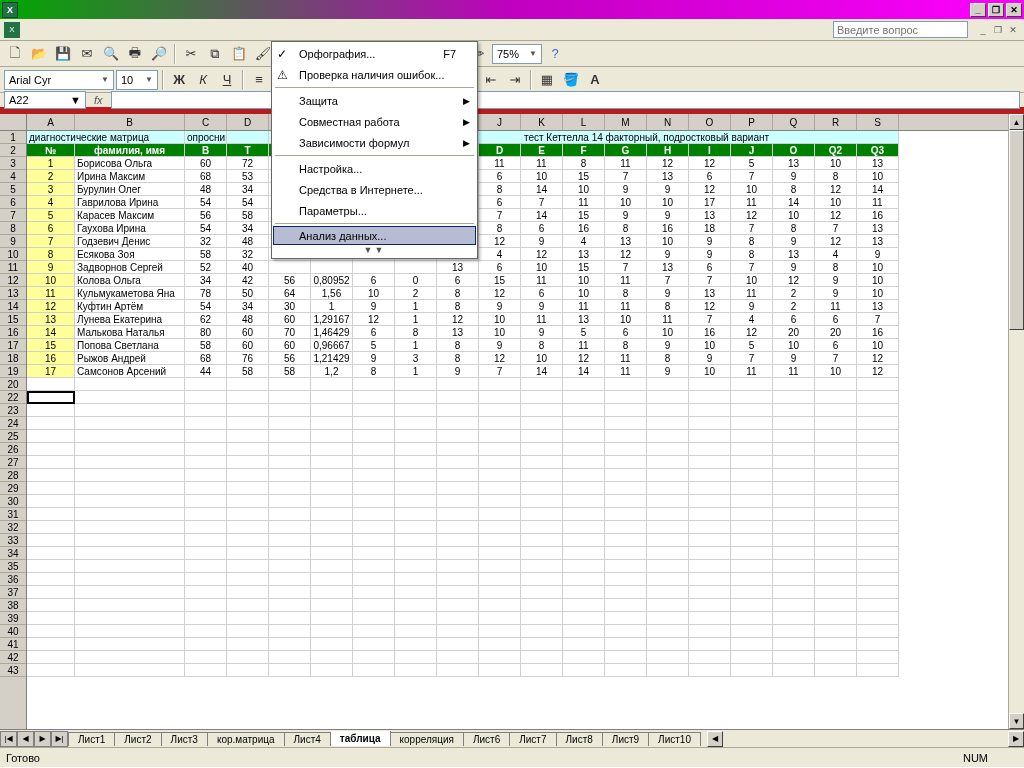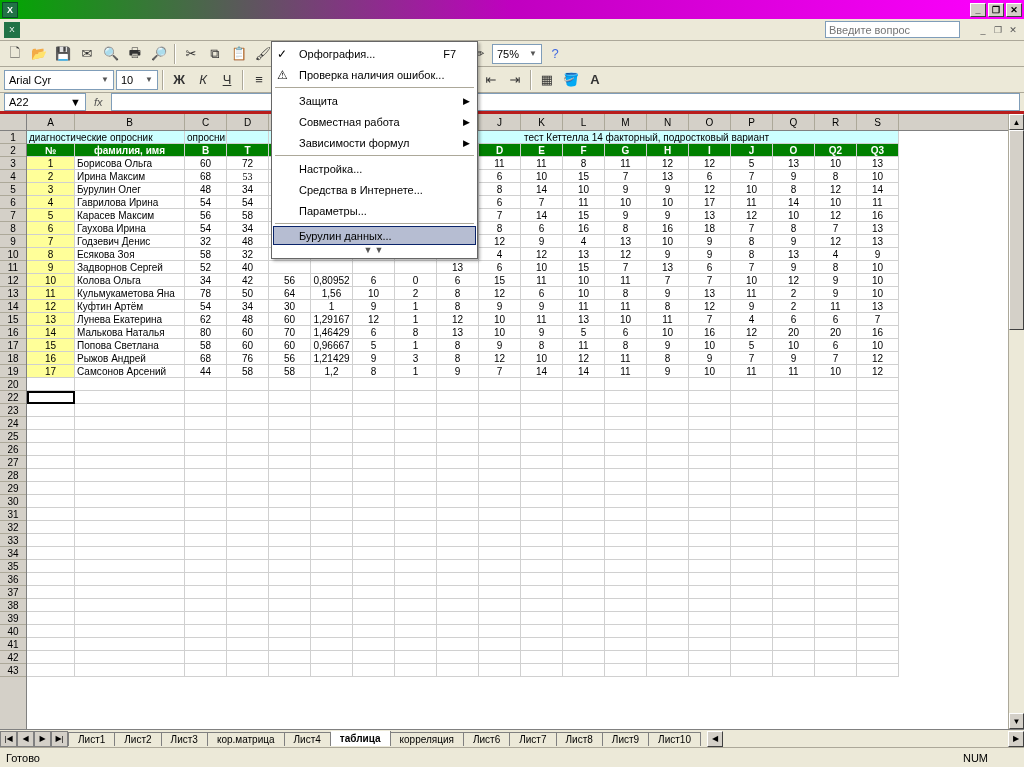--- a/index.html
+++ b/index.html
@@ -6,32 +6,32 @@
 body { width: 1024px; height: 768px; overflow: hidden; background: #fff; font-size: 11px; }
 .titlebar { height: 19px; background: linear-gradient(to right, #00a800, #c000c0, #ff00ff); color: #fff; display: flex; align-items: center; padding: 0 2px; font-weight: bold; font-size: 11px; }
 .titlebar .icon { width: 16px; height: 16px; background: #217346; margin-right: 3px; display: inline-flex; align-items: center; justify-content: center; color: #fff; font-size: 9px; border: 1px solid #0a4a2a; }
 .titlebar .sysbtns { margin-left: auto; display: flex; gap: 2px; }
 .titlebar .sysbtn { width: 16px; height: 14px; background: #d4d0c8; border: 1px solid #fff; border-right-color: #404040; border-bottom-color: #404040; display: flex; align-items: center; justify-content: center; color: #000; font-size: 9px; cursor: pointer; }
 .menubar { height: 22px; background: #ece9d8; display: flex; align-items: center; padding: 0 4px; border-bottom: 1px solid #aca899; }
 .menubar .app-icon { width: 16px; height: 16px; background: #217346; margin-right: 5px; color:#fff; font-size:8px; display:flex;align-items:center;justify-content:center; }
 .menubar .menuitem { padding: 3px 8px; cursor: pointer; }
 .menubar .menuitem.open { background: #c1d2ee; border: 1px solid #316ac5; padding: 2px 7px; }
 .menubar .menuitem u { text-decoration: underline; }
-.menubar .right { margin-left: auto; display:flex; align-items:center; gap:16px; }
+.menubar .right { margin-left: auto; display:flex; align-items:center; gap:8px; }
 .menubar .askbox { width: 135px; height: 17px; border: 1px solid #7f9db9; background: #fff; color: #aca899; padding: 1px 3px; font-size: 11px; }
 .menubar .docbtns { display:flex; gap:1px; }
 .menubar .docbtn { width:14px;height:14px; color:#555; cursor:pointer; display:flex;align-items:center;justify-content:center; font-size:9px;}
 .toolbar { height: 26px; background: #ece9d8; display: flex; align-items: center; padding: 1px 4px; gap: 2px; border-bottom: 1px solid #aca899; }
 .tbtn { width: 22px; height: 22px; display: flex; align-items: center; justify-content: center; cursor: pointer; border: 1px solid transparent; font-size: 13px; color: #333; }
 .tsep { width: 2px; height: 20px; border-left: 1px solid #aca899; border-right: 1px solid #fff; margin: 0 2px; }
 .fontbox { height: 20px; border: 1px solid #7f9db9; background: #fff; padding: 2px 4px; display: flex; align-items: center; font-size: 11px; }
 .fontbox .dd { margin-left: auto; color: #555; font-size: 8px; cursor:pointer; }
 .zoom { width:50px; }
 .under { display:flex;align-items:center; }
-.formulabar { height: 21px; background: #ece9d8; display: flex; align-items: center; padding: 2px 4px; border-bottom: 3px solid #b91c1c; gap: 2px; }
+.formulabar { height: 21px; background: #ece9d8; display: flex; align-items: center; padding: 2px 4px; border-bottom: 7px solid #b91c1c; gap: 2px; }
 .namebox { width: 82px; height: 18px; border: 1px solid #7f9db9; background: #fff; padding: 1px 4px; display: flex; align-items: center; font-size: 11px; }
 .fx { font-style: italic; font-size: 11px; color: #555; padding: 0 6px; }
 .sheet-area { position: relative; height: 615px; background: #fff; display:flex; }
 .rowhdrs { width: 27px; background: #d4d0c8; border-right:1px solid #808080; }
 .cornerbox { height: 17px; border-bottom: 1px solid #808080; background:#d4d0c8; }
 .rowhdr { height: 13px; border-bottom: 1px solid #aca899; text-align: center; font-size: 10px; display:flex;align-items:center;justify-content:center; background:#d4d0c8; }
 .gridwrap { flex:1; overflow:hidden; position:relative; }
 .colhdrs { height: 17px; display: flex; background: #d4d0c8; border-bottom:1px solid #808080; }
 .colhdr { border-right: 1px solid #aca899; text-align: center; font-size: 10px; display:flex;align-items:center;justify-content:center; background:#d4d0c8; }
 .gridrows { }
@@ -245,21 +245,21 @@
         <div class="colhdr" style="width: 42px;">M</div>
         <div class="colhdr" style="width: 42px;">N</div>
         <div class="colhdr" style="width: 42px;">O</div>
         <div class="colhdr" style="width: 42px;">P</div>
         <div class="colhdr" style="width: 42px;">Q</div>
         <div class="colhdr" style="width: 42px;">R</div>
         <div class="colhdr" style="width: 42px;">S</div>
       </div>
     <div class="gridrows" id="gridrows">
         <div class="gridrow">
-          <div class="cell hdr1" style="width: 158px;">диагностические опросник</div>
+          <div class="cell hdr1" style="width: 158px;">диагностические матрица</div>
           <div class="cell hdr1" style="width: 42px;">опросник Ст</div>
           <div class="cell hdr1" style="width: 42px;"></div>
           <div class="cell hdr1" style="width: 42px;"></div>
           <div class="cell hdr1" style="width: 42px;"></div>
           <div class="cell hdr1" style="width: 42px;"></div>
           <div class="cell hdr1" style="width: 504px; justify-content: center;">тест  Кеттелла  14  факторный, подростковый вариант</div>
         </div>
         <div class="gridrow">
           <div class="cell hdr2" style="width: 48px;">№</div>
           <div class="cell hdr2" style="width: 110px;">фамилия, имя</div>
@@ -299,21 +299,21 @@
           <div class="cell num" style="width: 42px;">12</div>
           <div class="cell num" style="width: 42px;">5</div>
           <div class="cell num" style="width: 42px;">13</div>
           <div class="cell num" style="width: 42px;">10</div>
           <div class="cell num" style="width: 42px;">13</div>
         </div>
         <div class="gridrow">
           <div class="cell yellow" style="width: 48px;">2</div>
           <div class="cell" style="width: 110px;">Ирина Максим</div>
           <div class="cell num" style="width: 42px;">68</div>
-          <div class="cell num" style="width: 42px; font-family: Liberation Serif, serif;">53</div>
+          <div class="cell num" style="width: 42px;">53</div>
           <div class="cell num" style="width: 42px;"></div>
           <div class="cell num" style="width: 42px;"></div>
           <div class="cell num" style="width: 42px;"></div>
           <div class="cell num" style="width: 42px;"></div>
           <div class="cell num" style="width: 42px;">13</div>
           <div class="cell num" style="width: 42px;">6</div>
           <div class="cell num" style="width: 42px;">10</div>
           <div class="cell num" style="width: 42px;">15</div>
           <div class="cell num" style="width: 42px;">7</div>
           <div class="cell num" style="width: 42px;">13</div>
@@ -1203,16 +1203,16 @@
       <span>Настройка...</span>
     </div>
     <div class="dmi">
       <span>Средства в Интернете...</span>
     </div>
     <div class="dmi">
       <span>Параметры...</span>
     </div>
     <div class="dsep"></div>
     <div class="dmi hl">
-      <span>Бурулин данных...</span>
+      <span>Анализ данных...</span>
     </div>
     <div class="dexp">▼▼</div>
   </div>
 
 </body></html>

